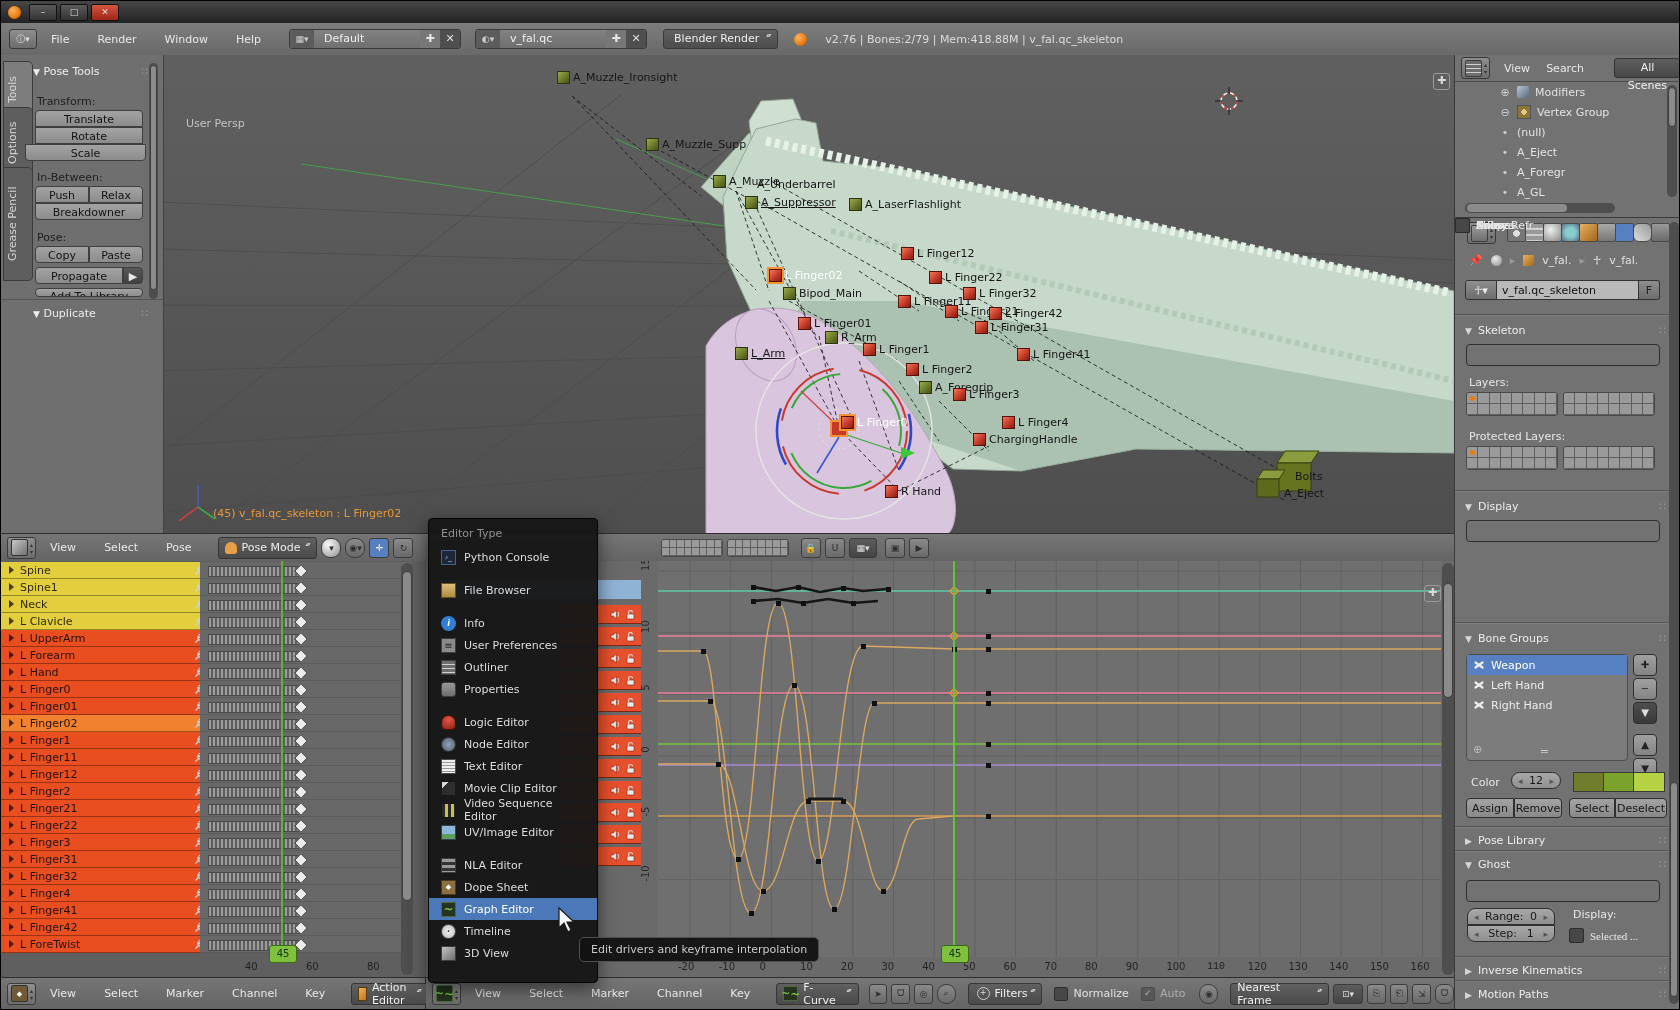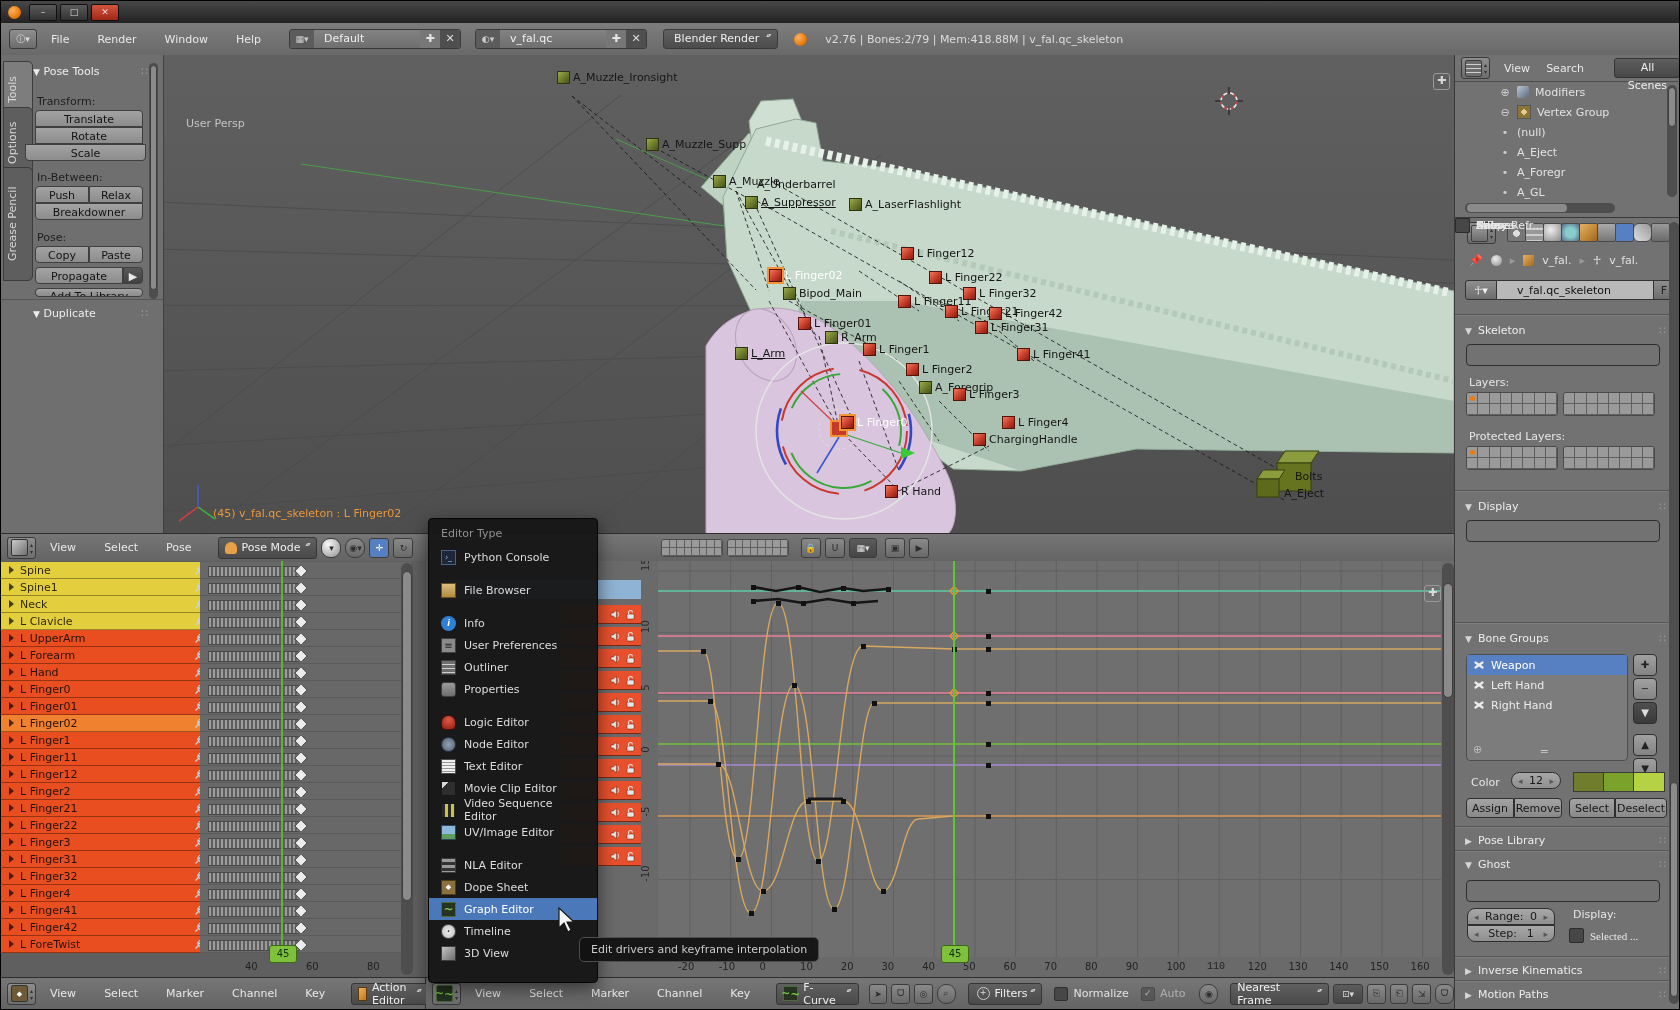--- a/index.html
+++ b/index.html
@@ -1476,21 +1476,21 @@
       <span style="color:#9a9a9a;">▸</span>
       <span style="width:11px;height:11px;background:linear-gradient(135deg,#e8b060,#a06818);display:inline-block;"></span>
       <span>v_fal.</span>
       <span style="color:#9a9a9a;">▸</span>
       <span style="color:#eee;">☥</span>
       <span>v_fal.</span>
     </div>
 
     <div style="position:absolute;left:10px;top:62px;display:flex;height:20px;">
       <span style="width:30px;background:linear-gradient(#8e8e8e,#6d6d6d);border:1px solid #333;border-radius:3px 0 0 3px;color:#eee;text-align:center;line-height:19px;">☥▾</span>
-      <span style="width:136px;background:#b9b9b9;border:1px solid #333;border-left:none;line-height:19px;padding-left:20px;color:#111;">v_fal.qc_skeleton</span>
+      <span style="width:136px;background:#b9b9b9;border:1px solid #333;border-left:none;line-height:19px;padding-left:5px;color:#111;">v_fal.qc_skeleton</span>
       <span style="width:20px;background:linear-gradient(#8e8e8e,#6d6d6d);border:1px solid #333;border-left:none;border-radius:0 3px 3px 0;text-align:center;line-height:19px;color:#222;">F</span>
     </div>
 
     <div class="sep" style="top:96px;"></div>
     <div class="phead" style="top:106px;"><span class="tri">▼</span><span>Skeleton</span></div>
     <span class="grip-dots" style="top:106px;">∷</span>
     <div class="segrow" style="left:11px;top:126px;width:192px;">
       <span class="seg sel">Pose Position</span>
       <span class="seg">Rest Position</span>
     </div>

